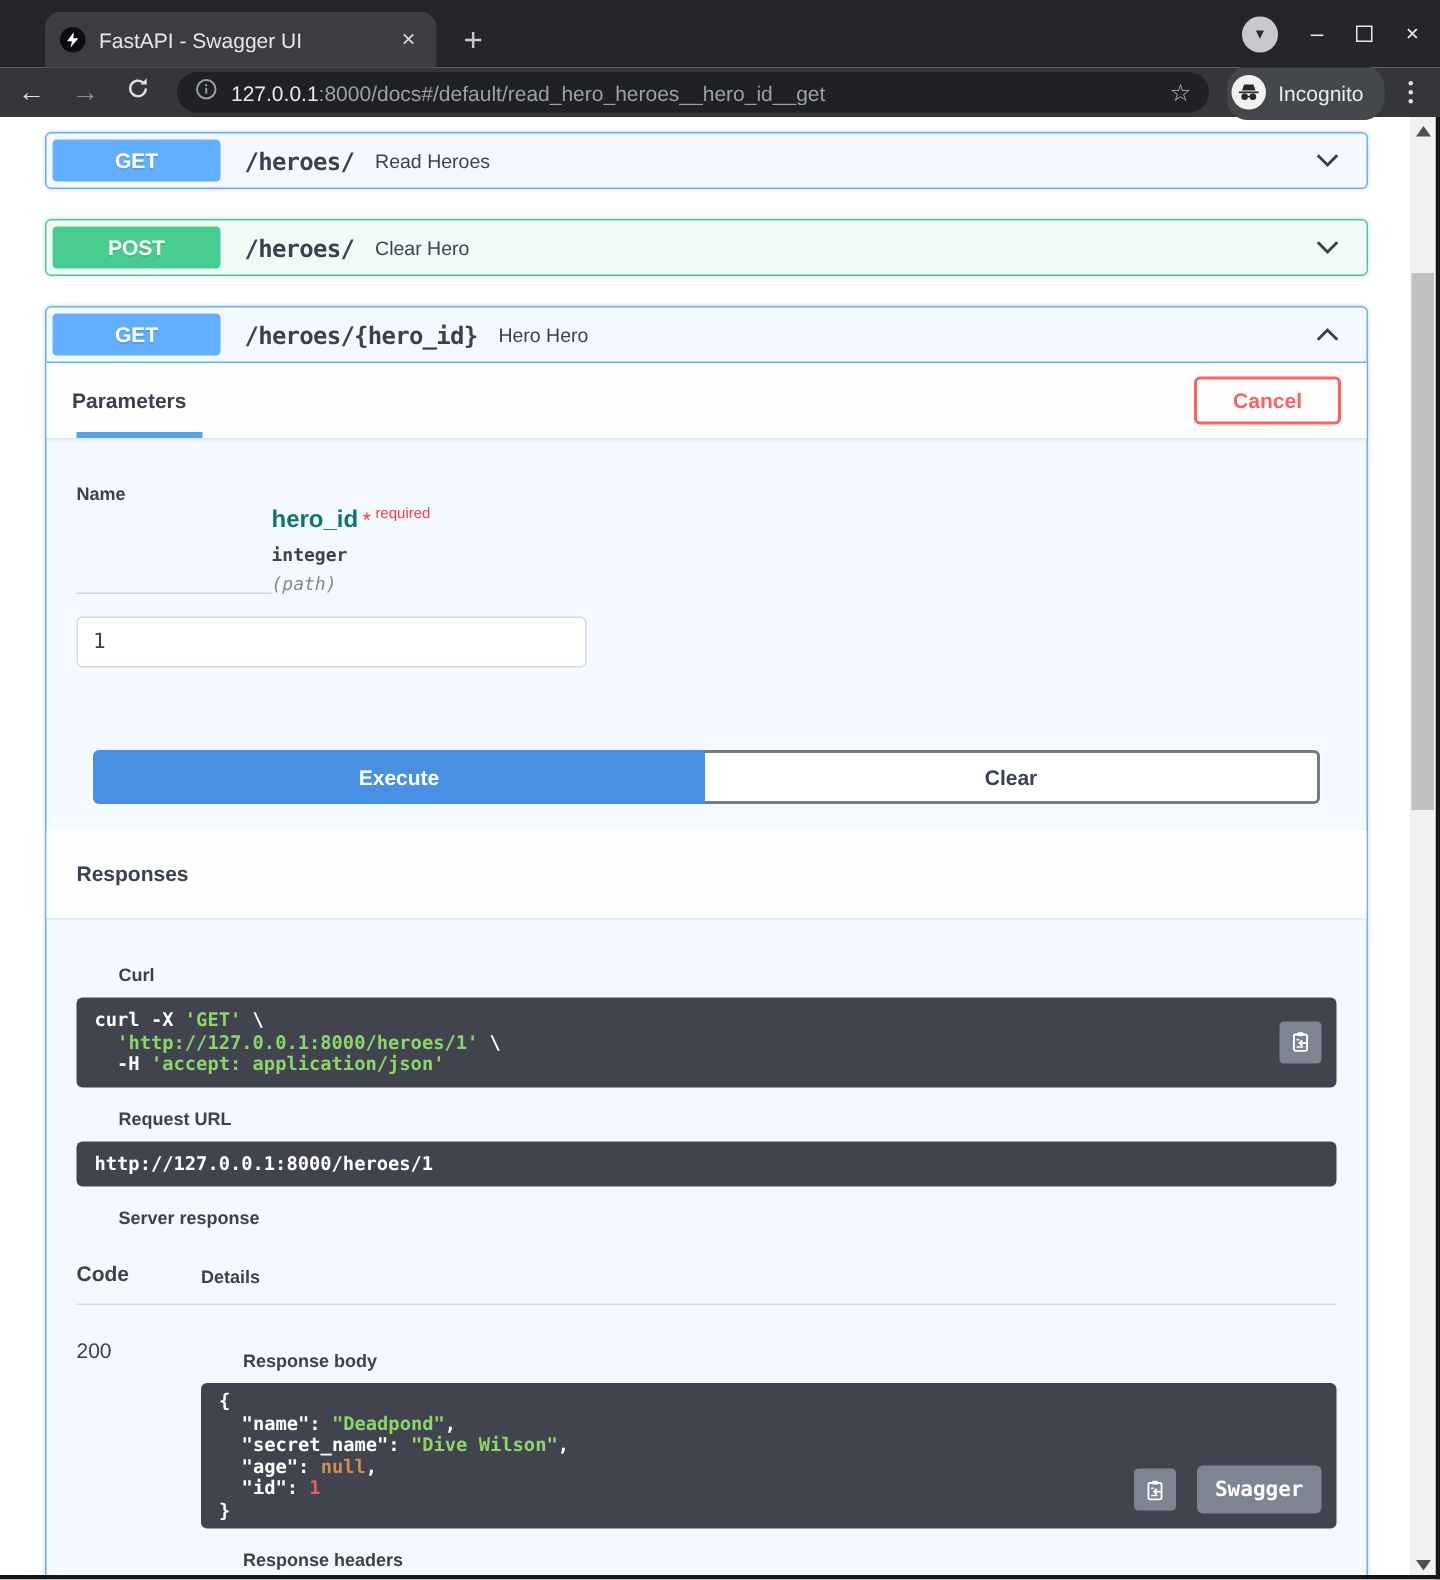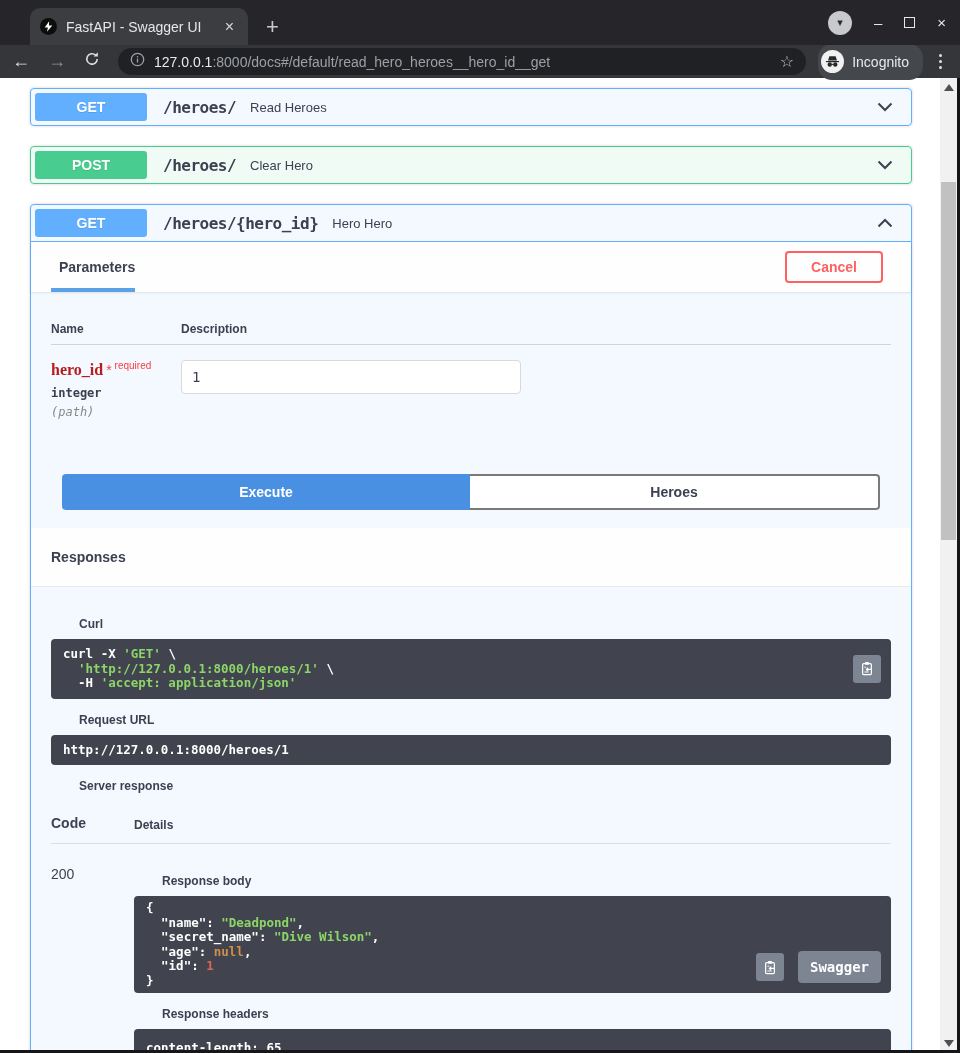--- a/index.html
+++ b/index.html
@@ -2,21 +2,21 @@
 <html style="--get: #61affe; --post: #49cc90; --execute: #4990e2; --cancel: #ff6060; --code-bg: #41444e; --tab-underline: #5ba1e6; --string-green: #8cd569; --null-orange: #cf8e4b; --number-red: #e0635a; --gray-btn: #7d8492;"><head>
 <meta charset="utf-8">
 <style>
   * { margin:0; padding:0; box-sizing:border-box; }
   html,body { width:960px; height:1053px; overflow:hidden; background:#fff;
               font-family:"Liberation Sans", sans-serif; }
   .window { position:relative; width:960px; height:1053px; background:#fff; }
 
   
   .titlebar { height:45px; background:#26262a; display:flex; align-items:flex-end; position:relative; }
-  .tab { width:218px; height:37px; background:#3c3d41; border-radius:10px 10px 0 0;
+  .tab { width:261px; height:37px; background:#3c3d41; border-radius:10px 10px 0 0;
          margin-left:30px; display:flex; align-items:center; padding:0 10px; }
   .favicon { width:17px; height:17px; border-radius:50%; background:#0d0d0d;
              display:flex; align-items:center; justify-content:center; flex:none; }
   .tab-title { color:#e6e6e6; font-size:14px; margin-left:9px; white-space:nowrap;
                overflow:hidden; flex:1; }
   .tab-close { color:#d9d9d9; font-size:16px; padding:0 4px; cursor:default; }
   .new-tab { color:#c9c9c9; font-size:22px; font-weight:400; margin-left:18px;
              height:37px; display:flex; align-items:center; }
   .win-controls { position:absolute; right:14px; top:0; height:45px; display:flex;
                   align-items:center; gap:22px; }
@@ -59,35 +59,35 @@
   .badge.get  { background:var(--get); }
   .badge.post { background:var(--post); }
   .op-path { font-family:"DejaVu Sans Mono", monospace; font-weight:bold; font-size:16px;
              color:#3b4151; margin-left:16px; letter-spacing:-0.5px; }
   .op-desc { font-size:13px; color:#3b4151; margin-left:14px; }
   .op-chevron { margin-left:auto; margin-right:14px; display:flex; }
 
   .opblock.expanded .op-summary { border-bottom:1px solid var(--get); }
 
   .section-header { background:rgba(255,255,255,.85); box-shadow:0 1px 2px rgba(0,0,0,.1);
-                    display:flex; align-items:center; padding:12px 28px; height:50px;
+                    display:flex; align-items:center; padding:12px 17px; height:50px;
                     position:relative; }
   .tab-item { font-size:14px; font-weight:bold; color:#3b4151; }
   .tab-underline { position:absolute; left:20px; bottom:0; width:84px; height:4px;
                    background:var(--tab-underline); }
   .btn-cancel { margin-left:auto; border:2px solid var(--cancel); color:var(--cancel);
                 background:transparent; font-weight:bold; font-size:14px;
                 padding:6px 24px; border-radius:4px; font-family:inherit; }
 
   .params-area { padding:30px 20px 0; }
   .p-grid { display:grid; grid-template-columns:130px 1fr; }
   .p-head { font-size:12px; font-weight:bold; padding-bottom:8px;
             border-bottom:1px solid rgba(59,65,81,.2); }
   .p-row { padding-top:15px; }
-  .param-name { font-size:16px; font-weight:bold; color:#b91c1c;font-family:Liberation Serif, serif; }
+  .param-name { font-size:16px; font-weight:bold; color:#0f766e; }
   .req-star { color:#f93e3e; font-size:14px; margin-left:3px; }
   .req-label { color:#f93e3e; font-size:10px; vertical-align:super; margin-left:3px; }
   .param-type { font-family:"DejaVu Sans Mono", monospace; font-weight:bold; font-size:12px;
                 margin-top:7px; }
   .param-in { font-family:"DejaVu Sans Mono", monospace; font-style:italic; font-size:12px;
               color:#888; margin-top:5px; }
   .param-input { width:340px; height:34px; border:1px solid #d9d9d9; border-radius:4px;
                  padding:8px 10px; font-family:"DejaVu Sans Mono", monospace; font-size:14px;
                  color:#3b4151; background:#fff; }
 
@@ -248,36 +248,35 @@
 
           <div class="section-header">
             <span class="tab-item">Parameters</span>
             <span class="tab-underline"></span>
             <button class="btn-cancel">Cancel</button>
           </div>
 
           <div class="params-area">
             <div class="p-grid">
               <div class="p-head">Name</div>
-              <div class="p-head">Description</div>
               <div class="p-row">
                 <div>
                   <span class="param-name">hero_id</span><span class="req-star">*</span><span class="req-label">required</span>
                 </div>
                 <div class="param-type">integer</div>
                 <div class="param-in">(path)</div>
               </div>
               <div class="p-row">
                 <input class="param-input" type="text" value="1" style="">
               </div>
             </div>
 
             <div class="execute-row">
               <button class="btn-execute">Execute</button>
-              <button class="btn-clear">Heroes</button>
+              <button class="btn-clear">Clear</button>
             </div>
             <div class="after-exec"></div>
           </div>
 
           <div class="responses-header">
             <span class="responses-title">Responses</span>
           </div>
 
           <div class="responses-inner">
 

